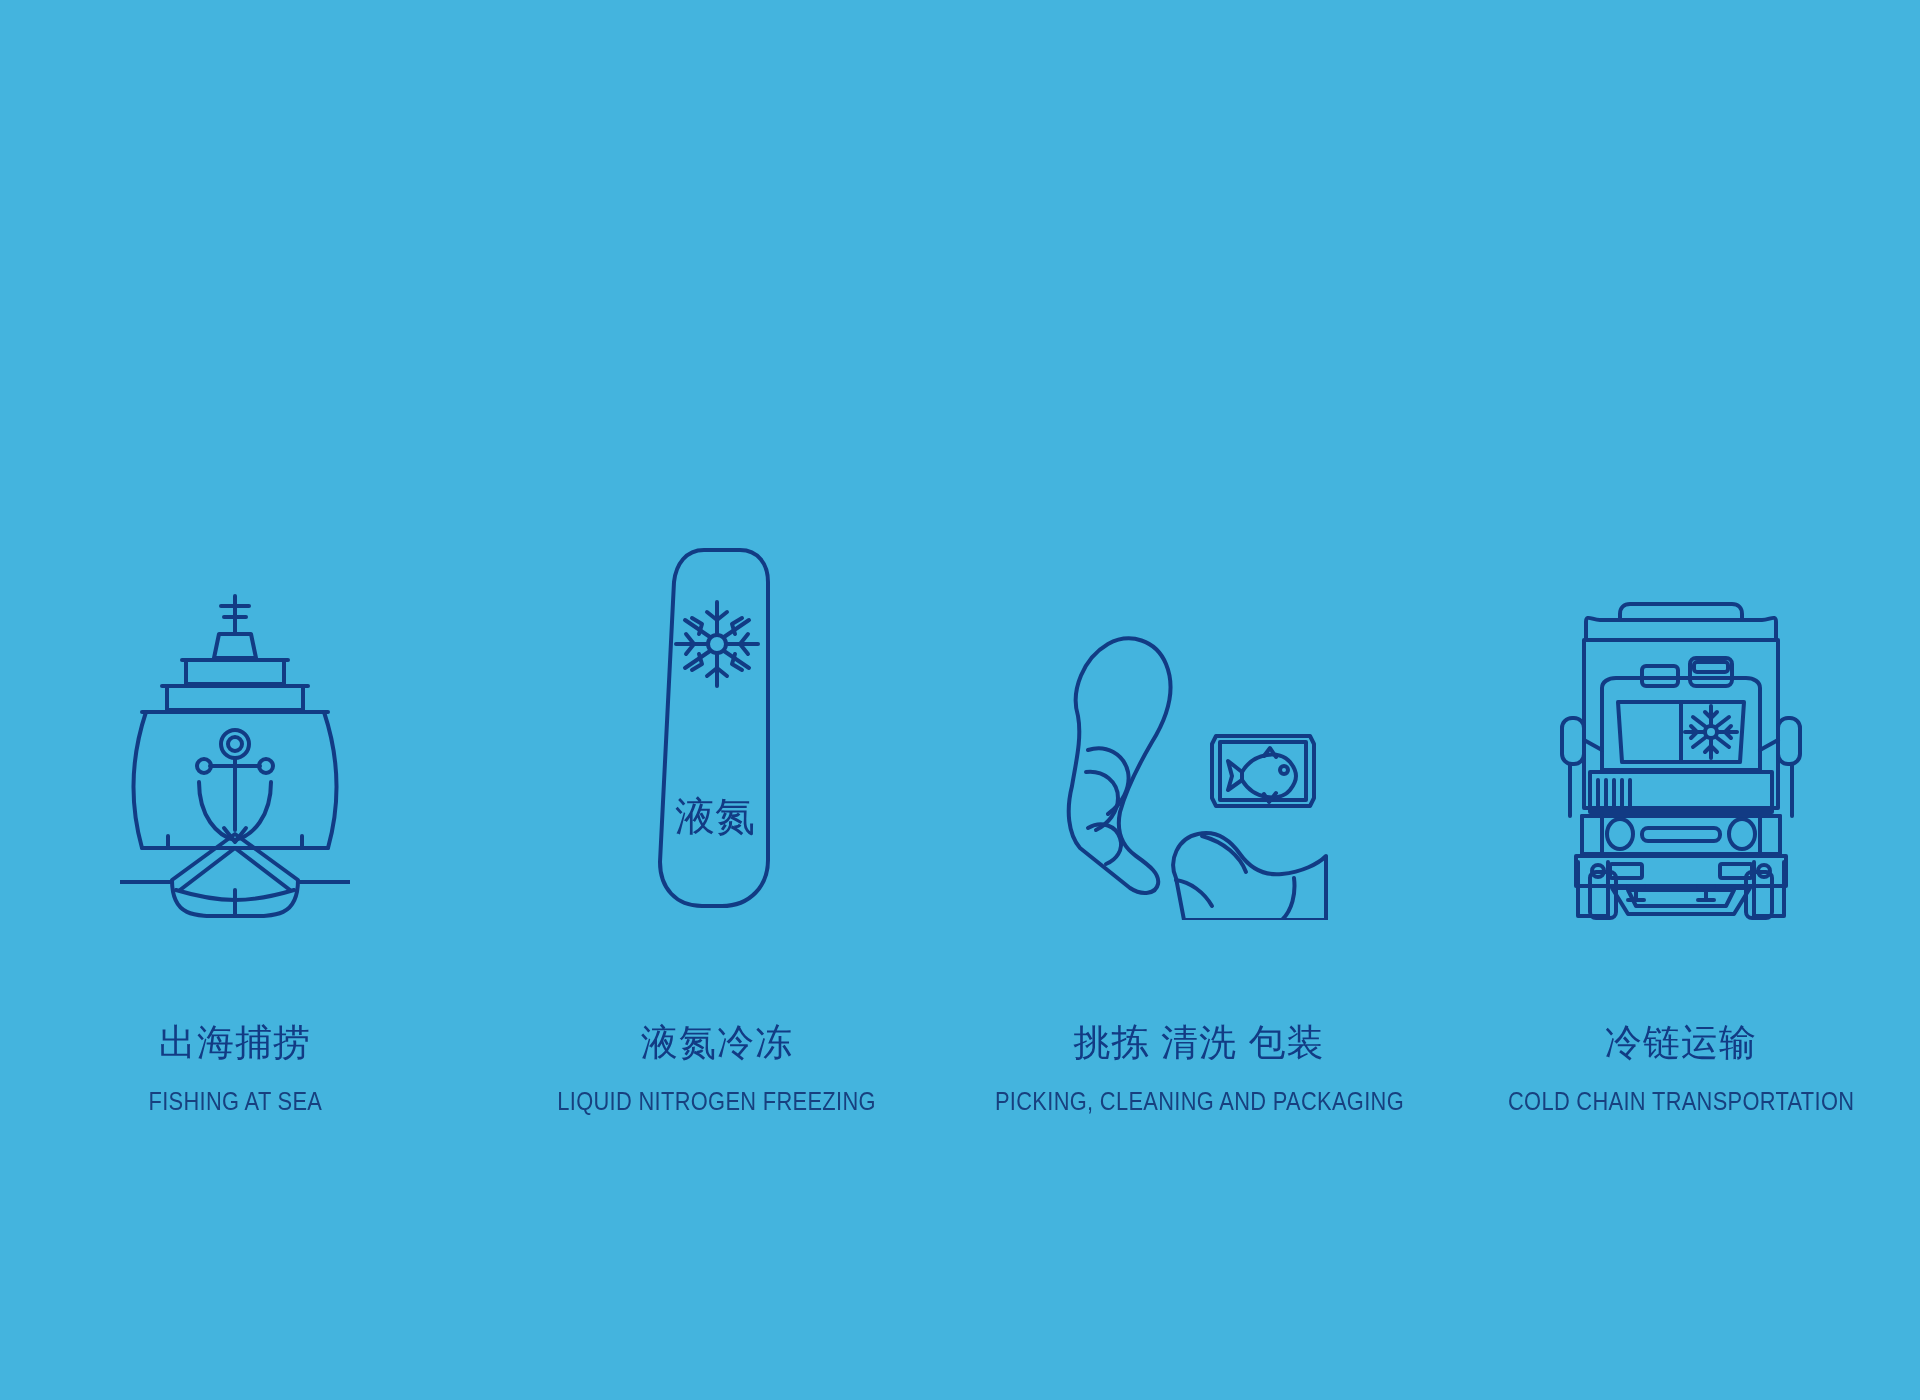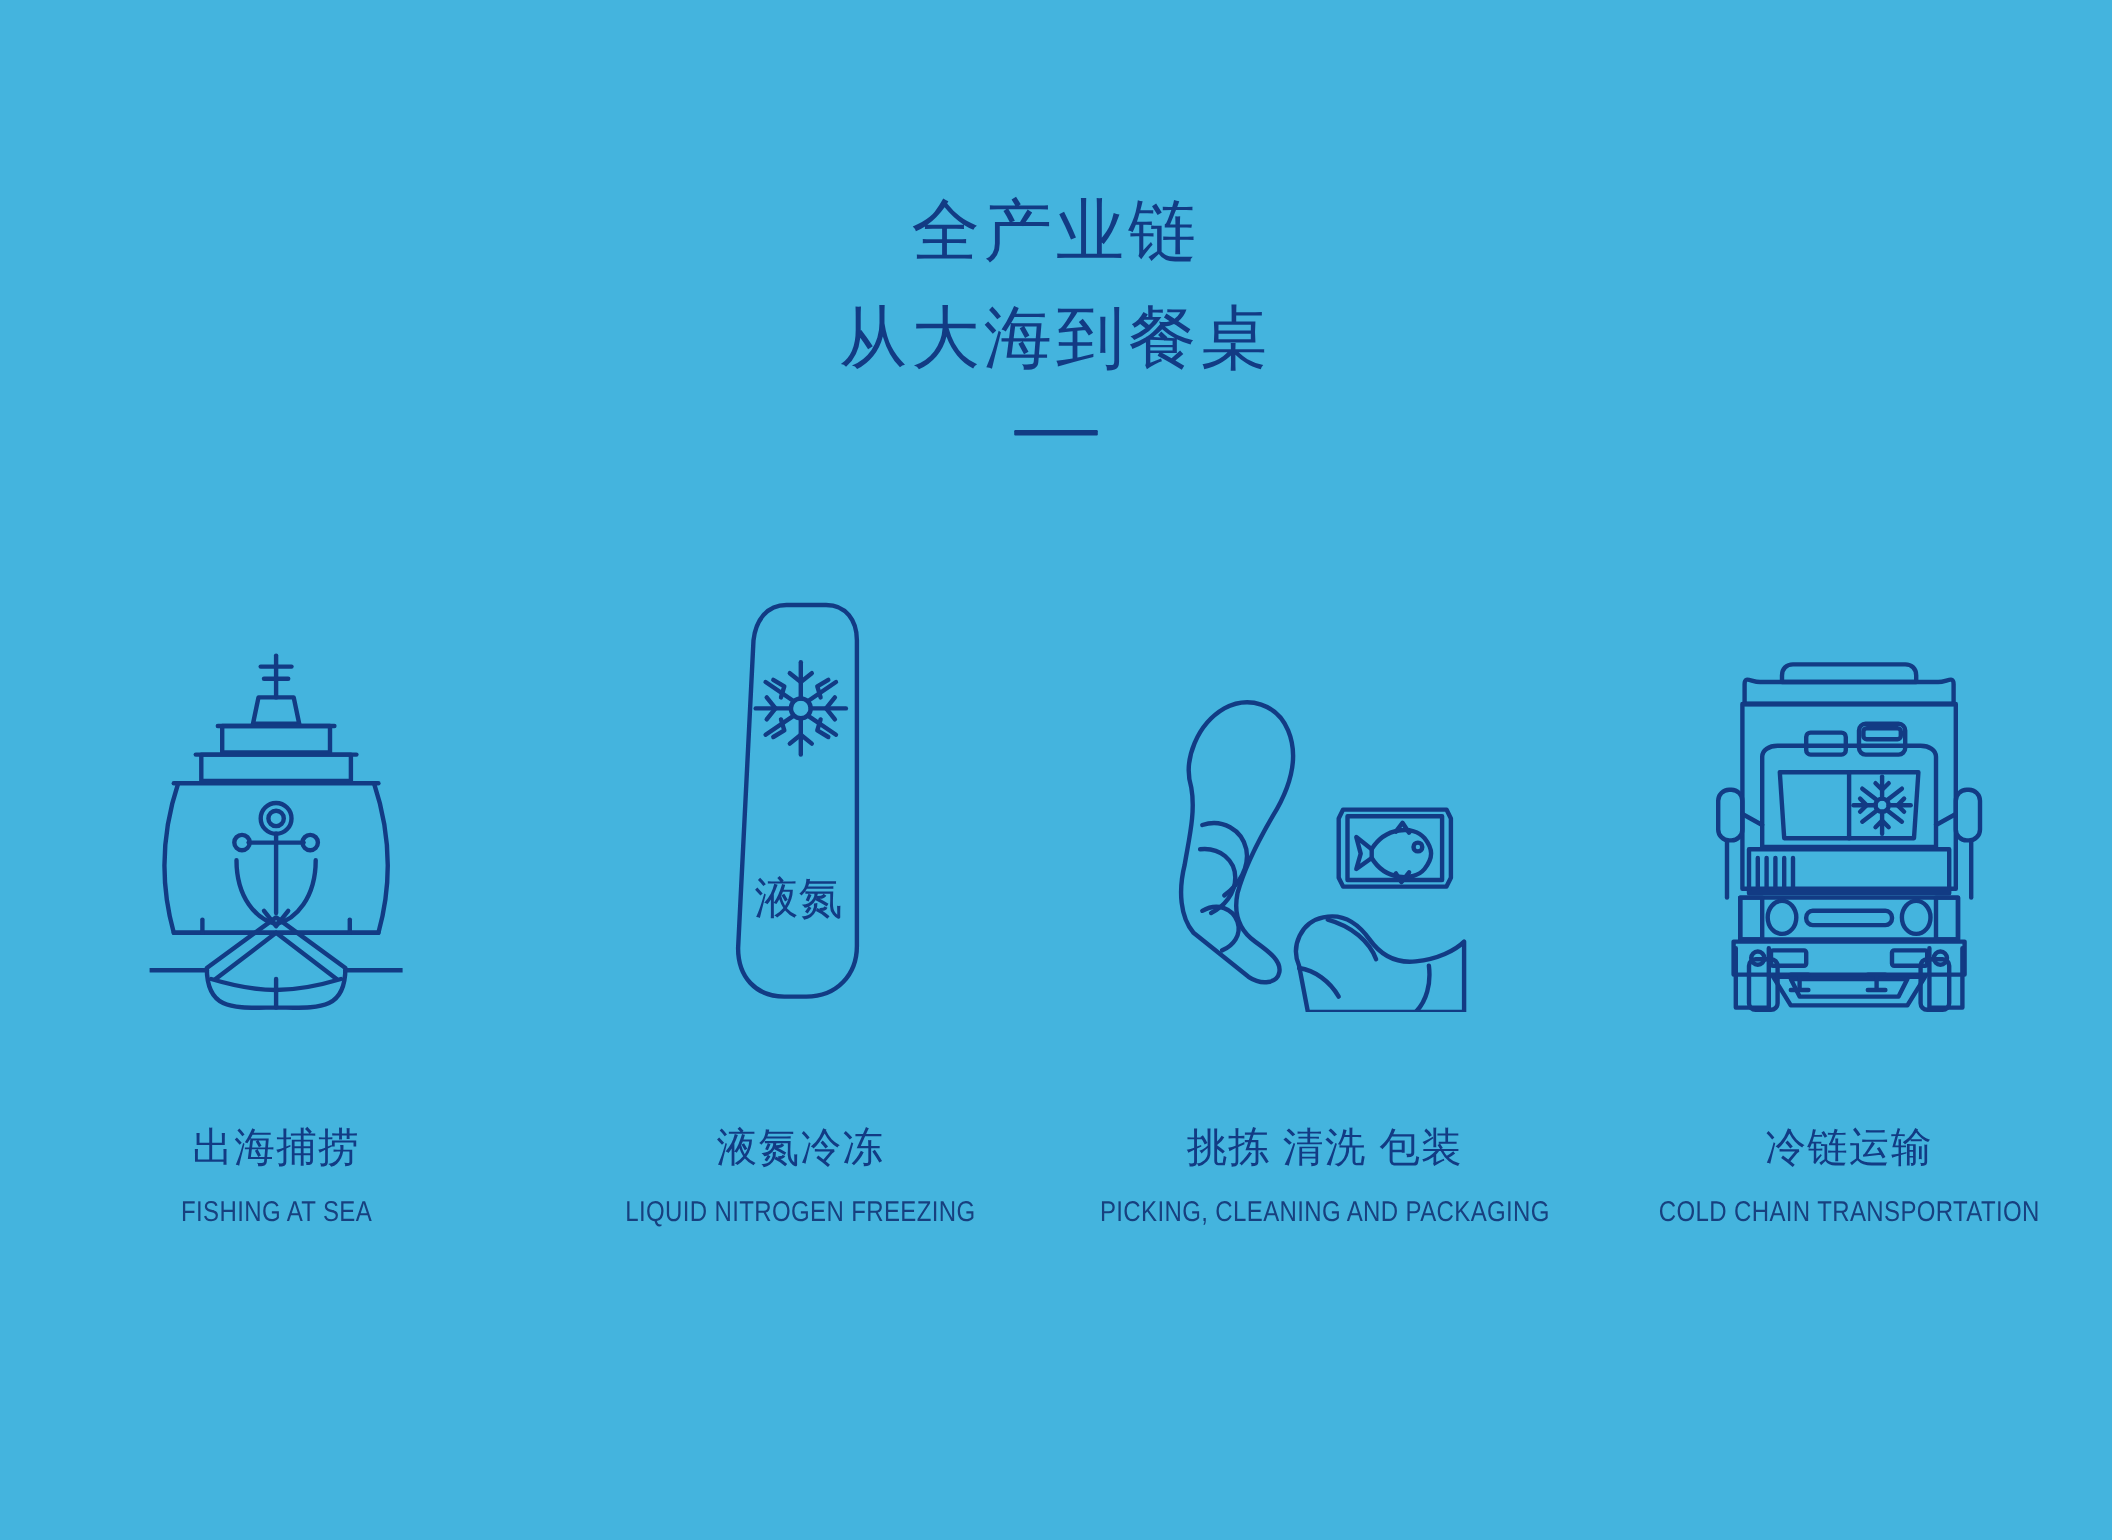--- a/index.html
+++ b/index.html
@@ -101,33 +101,28 @@
     color: #17407f;
     font-size: 26px;
     font-weight: 400;
     letter-spacing: 0.015em;
     white-space: nowrap;
     transform: scaleX(0.84);
     transform-origin: center top;
   }
 
   
-  .step-1 { margin-left: -18px; padding-left: 16px; }
+  .step-1 { margin-left: -18px; }
   .step-4 { margin-right: -14px; text-align: right; }
 </style>
 </head>
 <body style="background: rgb(68, 180, 222);">
 
 <div id="stage" style="background: rgb(68, 180, 222);">
 
-  <div class="heading">
-    <div class="title-line title-line-1" style="color: rgb(18, 59, 132);">全产业链</div>
-    <div class="title-line title-line-2" style="color: rgb(18, 59, 132);">从大海到餐桌</div>
-    <div class="title-rule" style="background: rgb(18, 59, 132);"></div>
-  </div>
 
   <div class="steps">
 
     <div class="step step-1">
       <div class="icon-box">
         <svg width="230" height="330" viewBox="0 0 230 330" aria-hidden="true">
 
           <line x1="115" y1="6" x2="115" y2="44" stroke="#123b84"></line>
           <line x1="101" y1="16" x2="129" y2="16" stroke="#123b84"></line>
           <line x1="104" y1="27" x2="126" y2="27" stroke="#123b84"></line>

